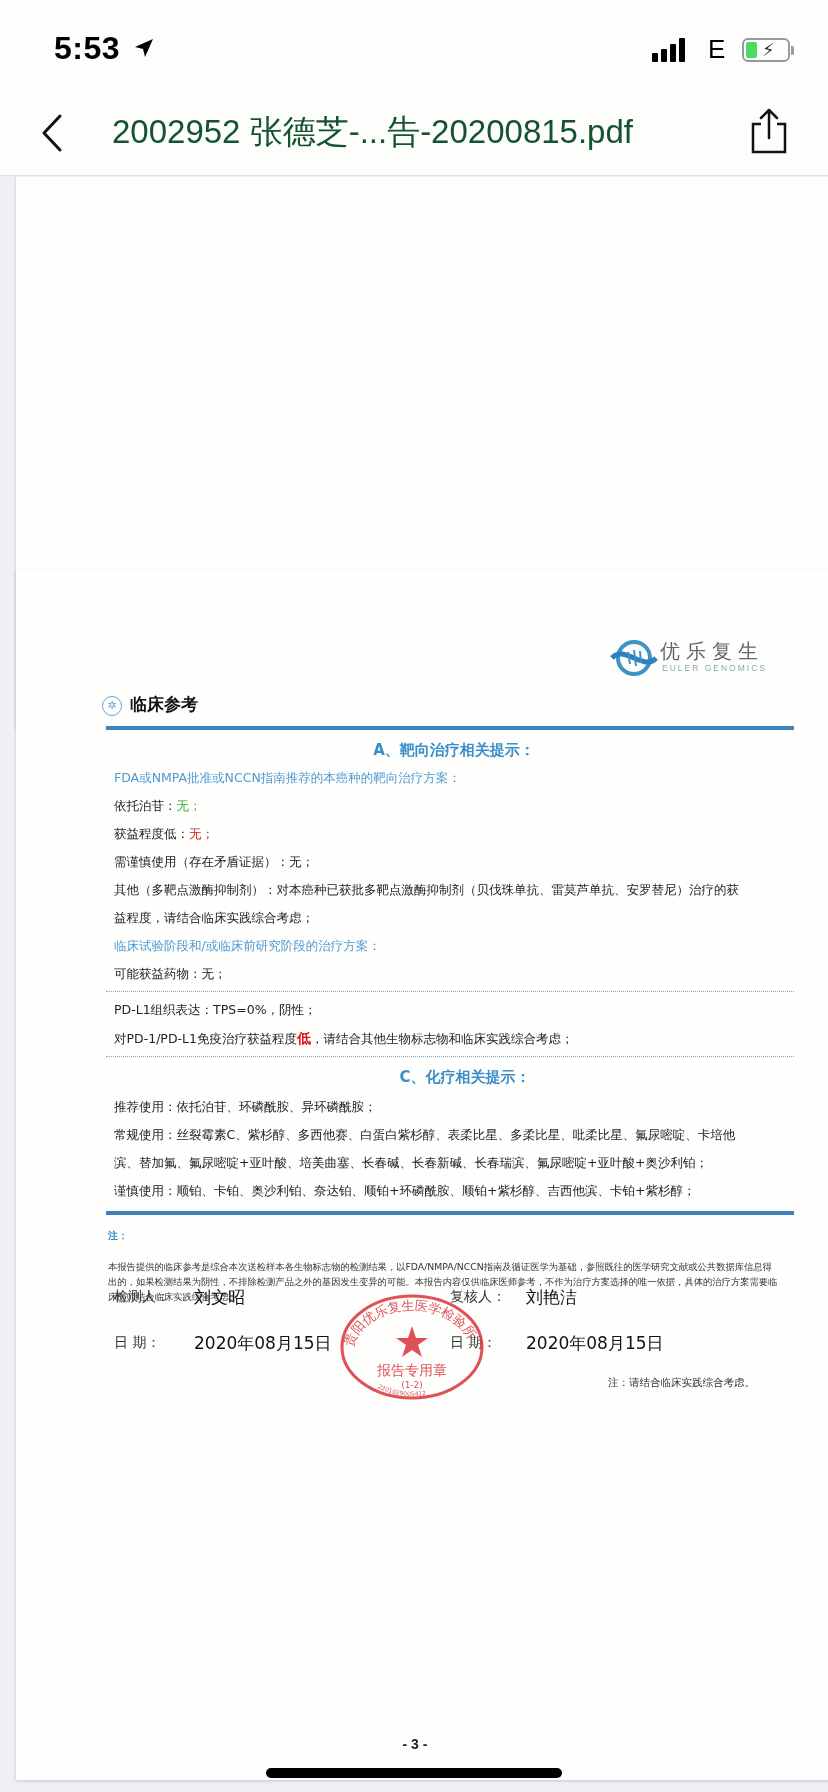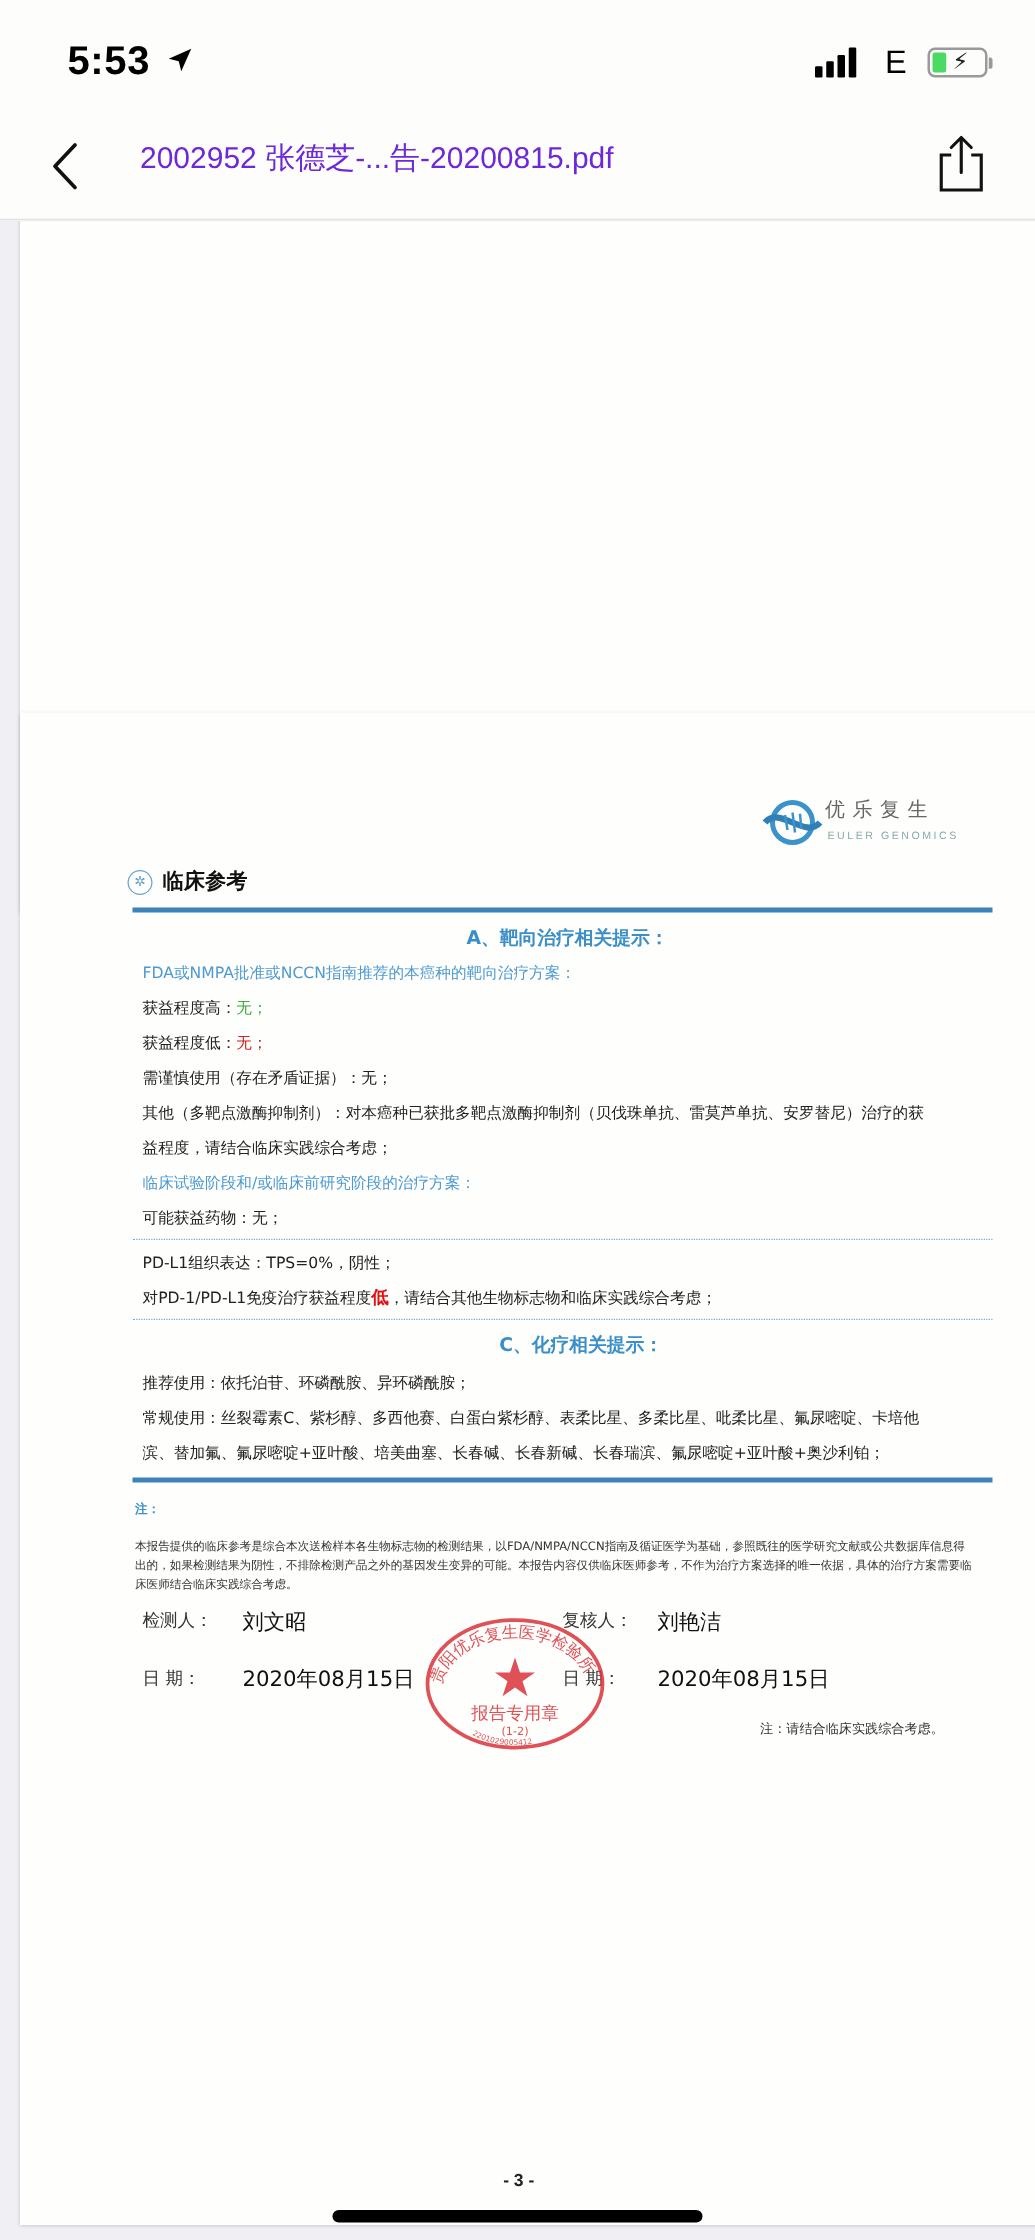--- a/index.html
+++ b/index.html
@@ -10,32 +10,32 @@
   .signal { position: absolute; left: 652px; top: 38px; width: 38px; height: 24px; }
   .signal span { position: absolute; bottom: 0; width: 6px; background: #000; border-radius: 1px; }
   .net-type { position: absolute; left: 708px; top: 34px; font-family: "Liberation Sans", sans-serif; font-size: 26px; color: #000; }
   .battery { position: absolute; left: 742px; top: 38px; width: 48px; height: 24px; border: 2px solid #9a9a9a; border-radius: 6px; }
   .battery .fill { position: absolute; left: 2px; top: 2px; width: 11px; height: 16px; background: #4cd964; border-radius: 2px; }
   .battery .bolt { position: absolute; left: 18px; top: 0; font-size: 18px; line-height: 20px; color: #222; }
   .battery-cap { position: absolute; left: 791px; top: 46px; width: 3px; height: 9px; background: #9a9a9a; border-radius: 0 2px 2px 0; }
 
   .navbar { position: absolute; left: 0; top: 92px; width: 828px; height: 84px; background: #fdfdfb; border-bottom: 1px solid #e2e2e2; }
   .back-btn { position: absolute; left: 36px; top: 18px; width: 36px; height: 46px; cursor: pointer; }
-  .nav-title { position: absolute; left: 112px; top: 18px; font-family: "Liberation Sans", sans-serif; font-size: 24px; color: #6d28d9; white-space: nowrap; }
+  .nav-title { position: absolute; left: 112px; top: 18px; font-family: "Liberation Sans", sans-serif; font-size: 33px; color: #14532d; white-space: nowrap; }
   .share-btn { position: absolute; left: 748px; top: 14px; width: 42px; height: 50px; cursor: pointer; }
 
   .viewer { position: absolute; left: 0; top: 177px; width: 828px; height: 1615px; overflow: hidden; background: #efeff4; }
   .page { position: absolute; left: 16px; width: 830px; background: #fefefc; box-shadow: 0 1px 3px rgba(0,0,0,0.18); }
   .page-2 { top: -20px; height: 572px; }
   .page-3 { top: 393px; height: 1210px; }
   .page-num { position: absolute; width: 100%; text-align: center; left: -16px; font-family: "Liberation Sans", sans-serif; font-size: 14px; font-weight: 700; color: #222; }
   .page-2 .page-num { left: 0; width: 828px; margin-left: -16px; }
 
   .logo { position: absolute; left: 594px; top: 68px; width: 180px; height: 40px; }
-  .logo-cn { position: absolute; left: 50px; top: 0; font-size: 16px; color: #666; letter-spacing: 6px; }
+  .logo-cn { position: absolute; left: 50px; top: 0; font-size: 20px; color: #666; letter-spacing: 6px; }
   .logo-en { position: absolute; left: 52px; top: 25px; font-size: 8.5px; color: #8aa; letter-spacing: 2px; font-family: "Liberation Sans", sans-serif; }
 
   .content { position: absolute; left: 90px; top: 122px; width: 688px; }
   .sec-title { position: relative; height: 26px; }
   .sec-title .icon { position: absolute; left: -4px; top: 4px; width: 20px; height: 20px; border: 1.5px solid #6aa3cf; border-radius: 50%; color: #6aa3cf; font-size: 11px; text-align: center; line-height: 17px; }
   .sec-title .text { position: absolute; left: 24px; top: 1px; font-size: 17px; font-weight: 700; color: #111; }
   .rule-thick { height: 4px; background: #3d82b8; margin-top: 8px; }
   .sub-h { font-size: 15px; font-weight: 700; color: #3b8fc8; margin-top: 6px; margin-left: 8px; height: 28px; line-height: 28px; text-align: center; }
   .line { font-size: 12.5px; color: #222; margin-left: 8px; line-height: 28px; }
   .line.blue { color: #4d9ad2; }
@@ -105,37 +105,38 @@
 
     <div class="content">
       <div class="sec-title">
         <span class="icon">✲</span>
         <span class="text">临床参考</span>
       </div>
       <div class="rule-thick"></div>
 
       <div class="sub-h">A、靶向治疗相关提示：</div>
       <div class="line blue">FDA或NMPA批准或NCCN指南推荐的本癌种的靶向治疗方案：</div>
-      <div class="line"><span>获益程度高：</span><span class="green">无；</span></div>
+      <div class="line"><span>依托泊苷：</span><span class="green">无；</span></div>
       <div class="line"><span>获益程度低：</span><span class="red">无；</span></div>
       <div class="line">需谨慎使用（存在矛盾证据）：无；</div>
       <div class="line">其他（多靶点激酶抑制剂）：对本癌种已获批多靶点激酶抑制剂（贝伐珠单抗、雷莫芦单抗、安罗替尼）治疗的获</div>
       <div class="line">益程度，请结合临床实践综合考虑；</div>
       <div class="line blue">临床试验阶段和/或临床前研究阶段的治疗方案：</div>
       <div class="line">可能获益药物：无；</div>
       <div class="rule-dotted"></div>
 
       <div class="line" style="margin-top:4px">PD-L1组织表达：TPS=0%，阴性；</div>
       <div class="line"><span>对PD-1/PD-L1免疫治疗获益程度</span><span class="red-bold">低</span><span>，请结合其他生物标志物和临床实践综合考虑；</span></div>
       <div class="rule-dotted"></div>
 
       <div class="sub-h" style="margin-left:30px">C、化疗相关提示：</div>
       <div class="line" style="margin-top:2px">推荐使用：依托泊苷、环磷酰胺、异环磷酰胺；</div>
       <div class="line">常规使用：丝裂霉素C、紫杉醇、多西他赛、白蛋白紫杉醇、表柔比星、多柔比星、吡柔比星、氟尿嘧啶、卡培他</div>
       <div class="line">滨、替加氟、氟尿嘧啶+亚叶酸、培美曲塞、长春碱、长春新碱、长春瑞滨、氟尿嘧啶+亚叶酸+奥沙利铂；</div>
+      <div class="line">谨慎使用：顺铂、卡铂、奥沙利铂、奈达铂、顺铂+环磷酰胺、顺铂+紫杉醇、吉西他滨、卡铂+紫杉醇；</div>
       <div class="rule-thick" style="margin-top:6px"></div>
 
       <div class="note-h">注：</div>
       <div class="note-body">本报告提供的临床参考是综合本次送检样本各生物标志物的检测结果，以FDA/NMPA/NCCN指南及循证医学为基础，参照既往的医学研究文献或公共数据库信息得出的，如果检测结果为阴性，不排除检测产品之外的基因发生变异的可能。本报告内容仅供临床医师参考，不作为治疗方案选择的唯一依据，具体的治疗方案需要临床医师结合临床实践综合考虑。</div>
     </div>
 
     <span class="sign-label" style="left:98px;top:718px">检测人：</span>
     <span class="sign-val" style="left:178px;top:716px">刘文昭</span>
     <span class="sign-label" style="left:434px;top:718px">复核人：</span>
     <span class="sign-val" style="left:510px;top:716px">刘艳洁</span>

